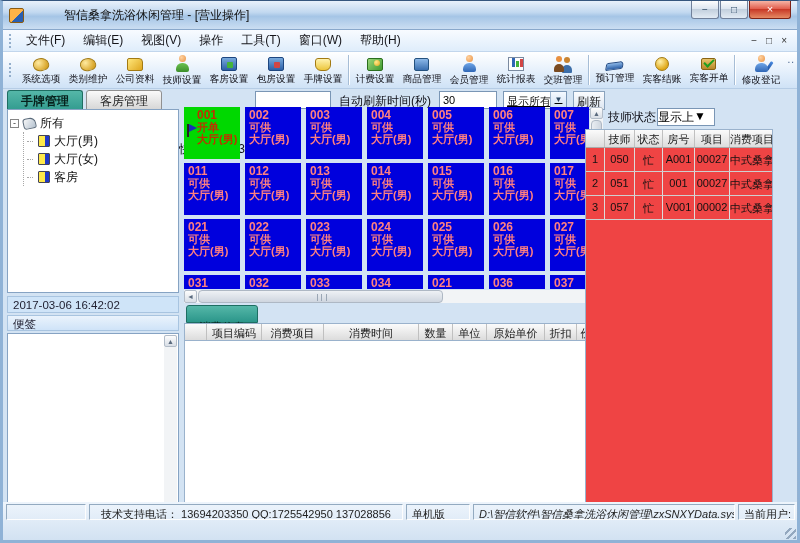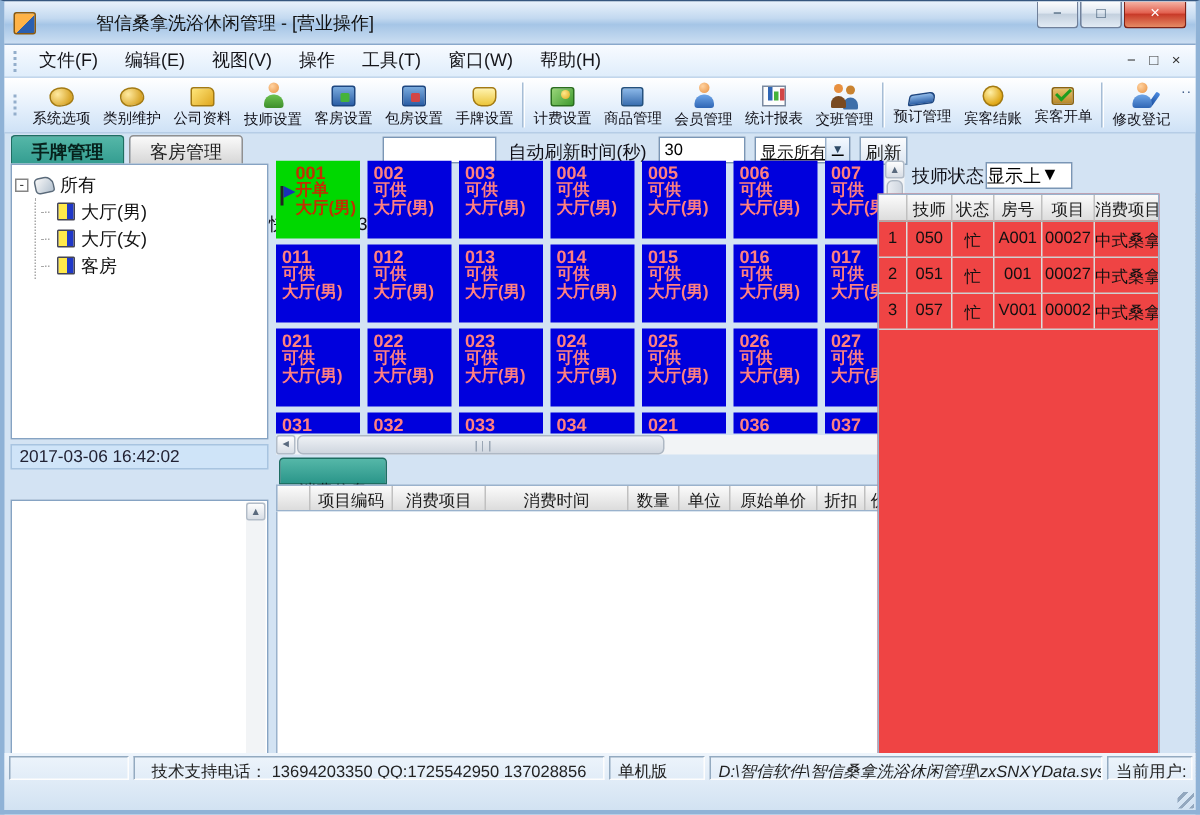--- a/index.html
+++ b/index.html
@@ -315,20 +315,21 @@
             <span class="book-icon"></span>
             <span>大厅(女)</span>
           </div>
           <div class="tree-row">
             <span class="book-icon"></span>
             <span>客房</span>
           </div>
         </div>
     </div>
     <div class="stamp-bar">2017-03-06 16:42:02</div>
+    <div class="notes-head">便签</div>
     <div class="notes-box">
       <span class="vscroll">
         <span class="sbtn top">▲</span>
         <span class="sbtn bottom">▼</span>
       </span>
     </div>
 
     <div class="tile-viewport">
       <div class="tile-flow" id="tile-flow">
           <div class="tile open">

